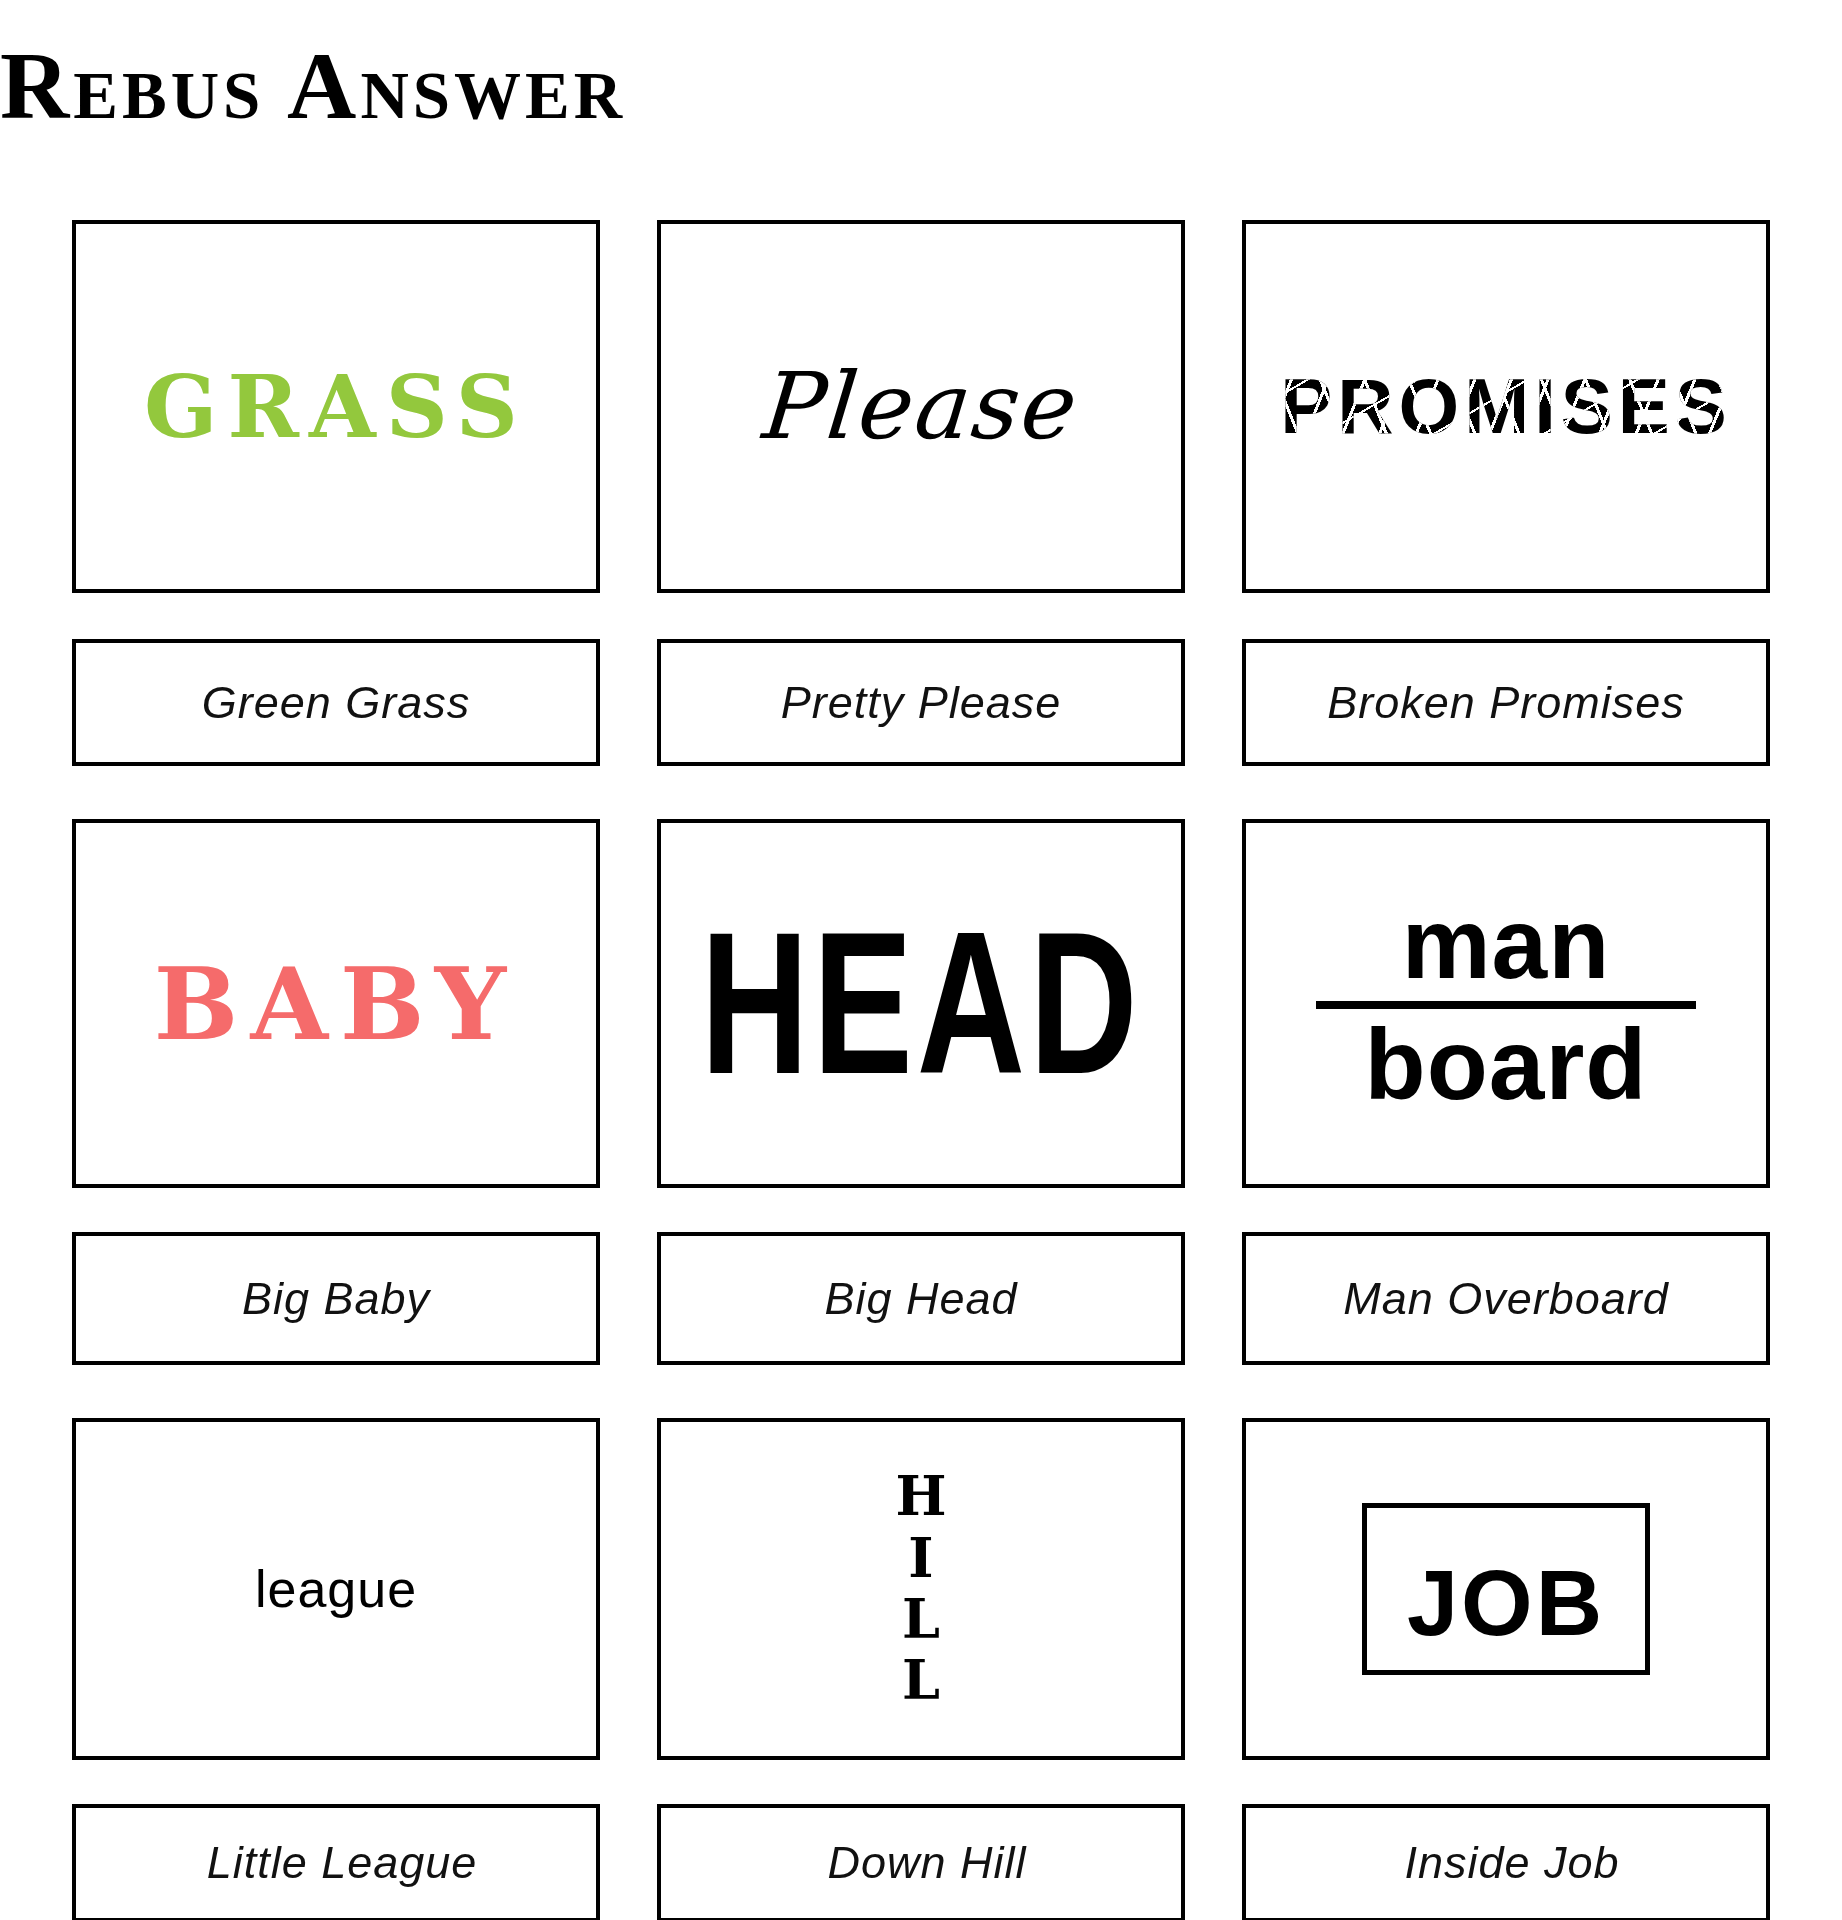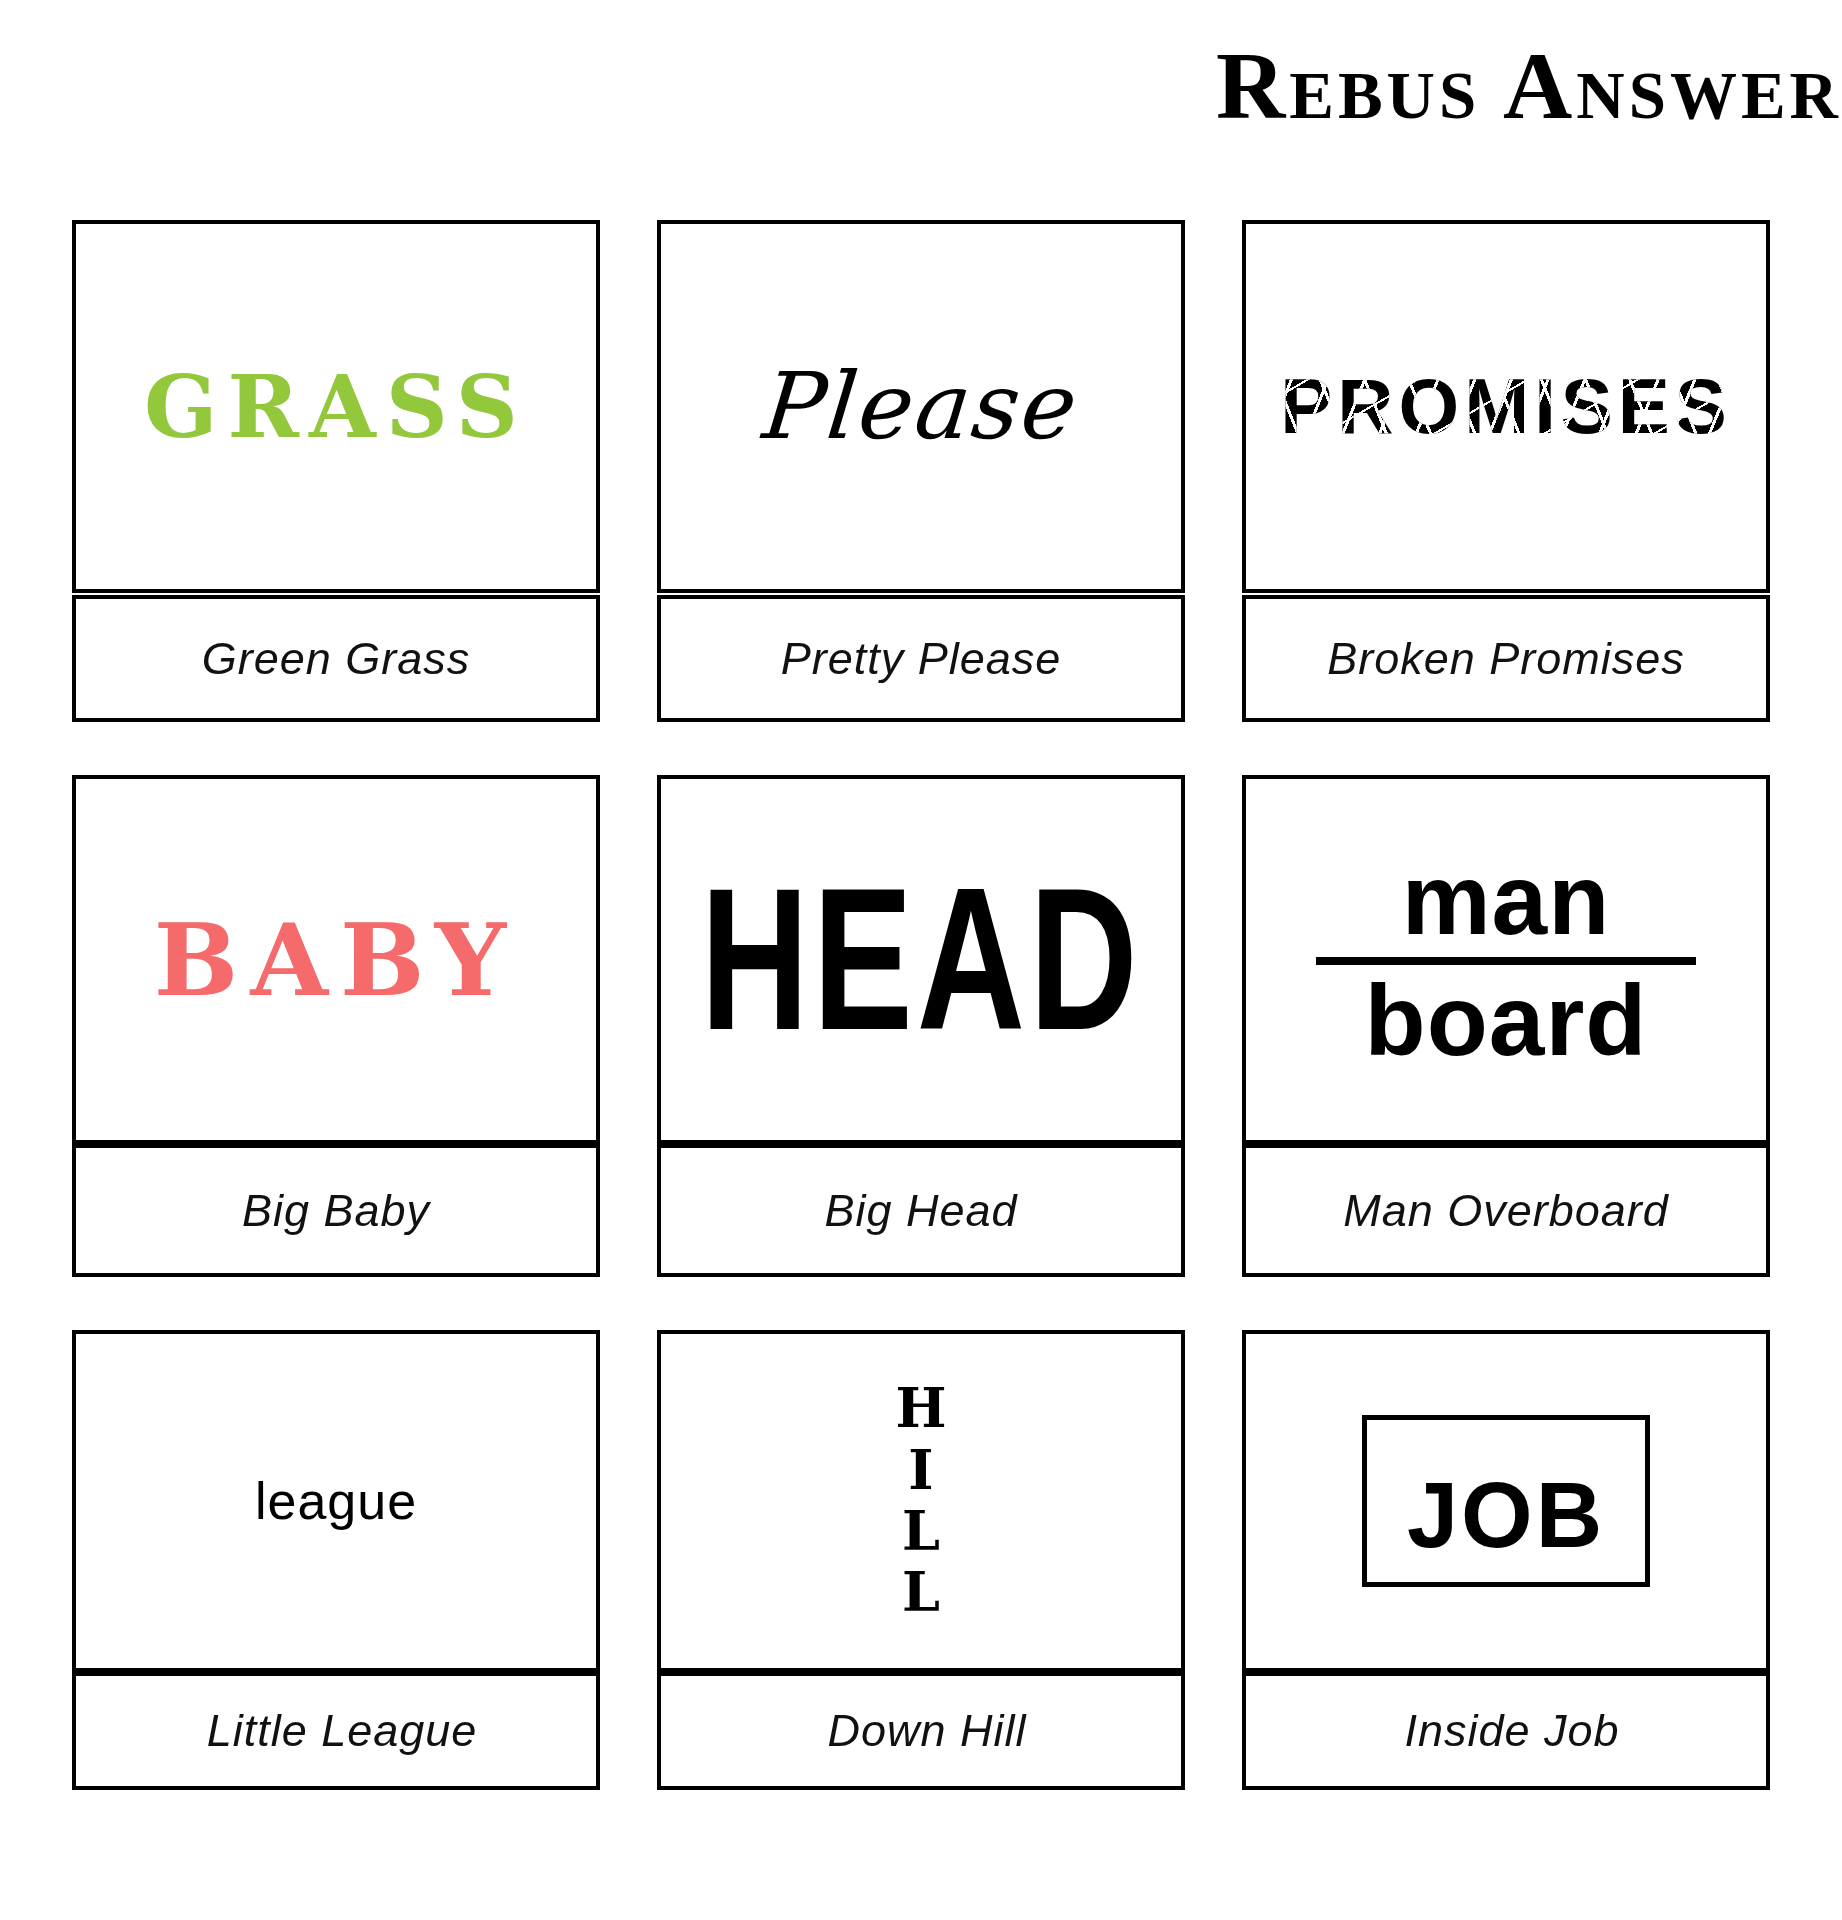--- a/index.html
+++ b/index.html
@@ -3,40 +3,40 @@
 <meta charset="utf-8">
 <style>
   * { margin: 0; padding: 0; box-sizing: border-box; }
   html, body { width: 1842px; height: 1920px; background: #ffffff; overflow: hidden; }
   body { font-family: "Liberation Sans", sans-serif; color: #000; }
 
   .page { width: 1842px; height: 1920px; position: relative; }
 
   .title {
     margin-top: 26px;
-    text-align: right;
+    text-align: left;
     font-family: "Liberation Serif", serif;
     font-variant: small-caps;
     font-weight: 700;
     font-size: 96px;
     line-height: 1.25;
     letter-spacing: 4px;
     color: #000;
   }
 
   .grid {
     margin-top: 74px;
     display: grid;
     grid-template-columns: repeat(3, 528px);
     column-gap: 57px;
     row-gap: 53px;
     justify-content: center;
   }
 
-  .card { display: flex; flex-direction: column; }
+  .card { display: flex; flex-direction: column; gap: 44px; }
 
   .img-box {
     border: 4px solid #000;
     background: #fff;
     display: flex;
     align-items: center;
     justify-content: center;
     overflow: hidden;
   }
   .cap-box {

